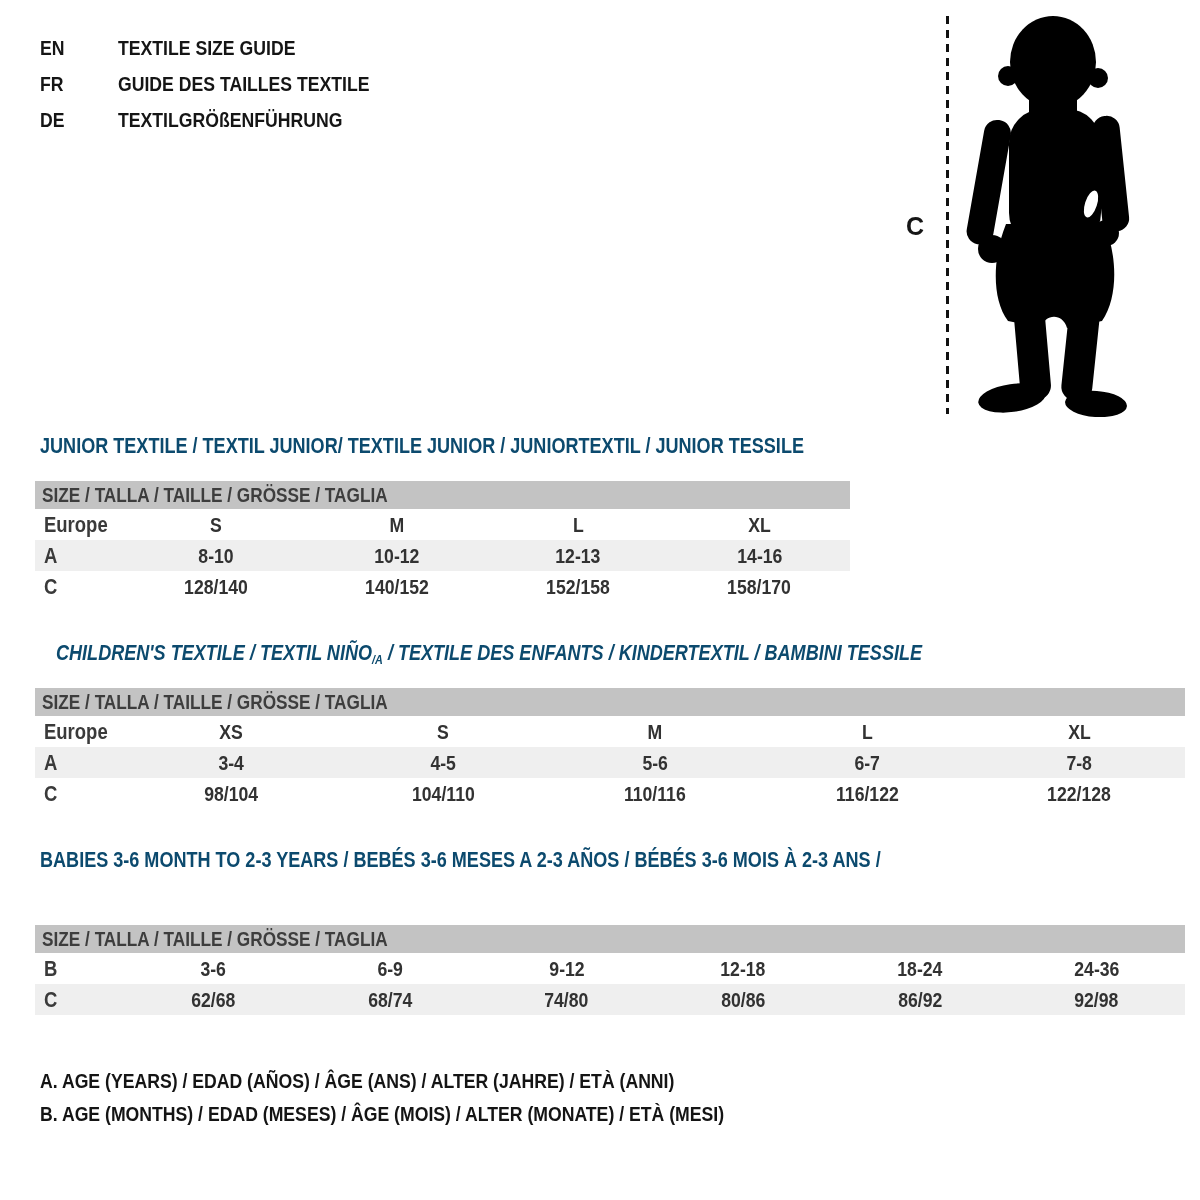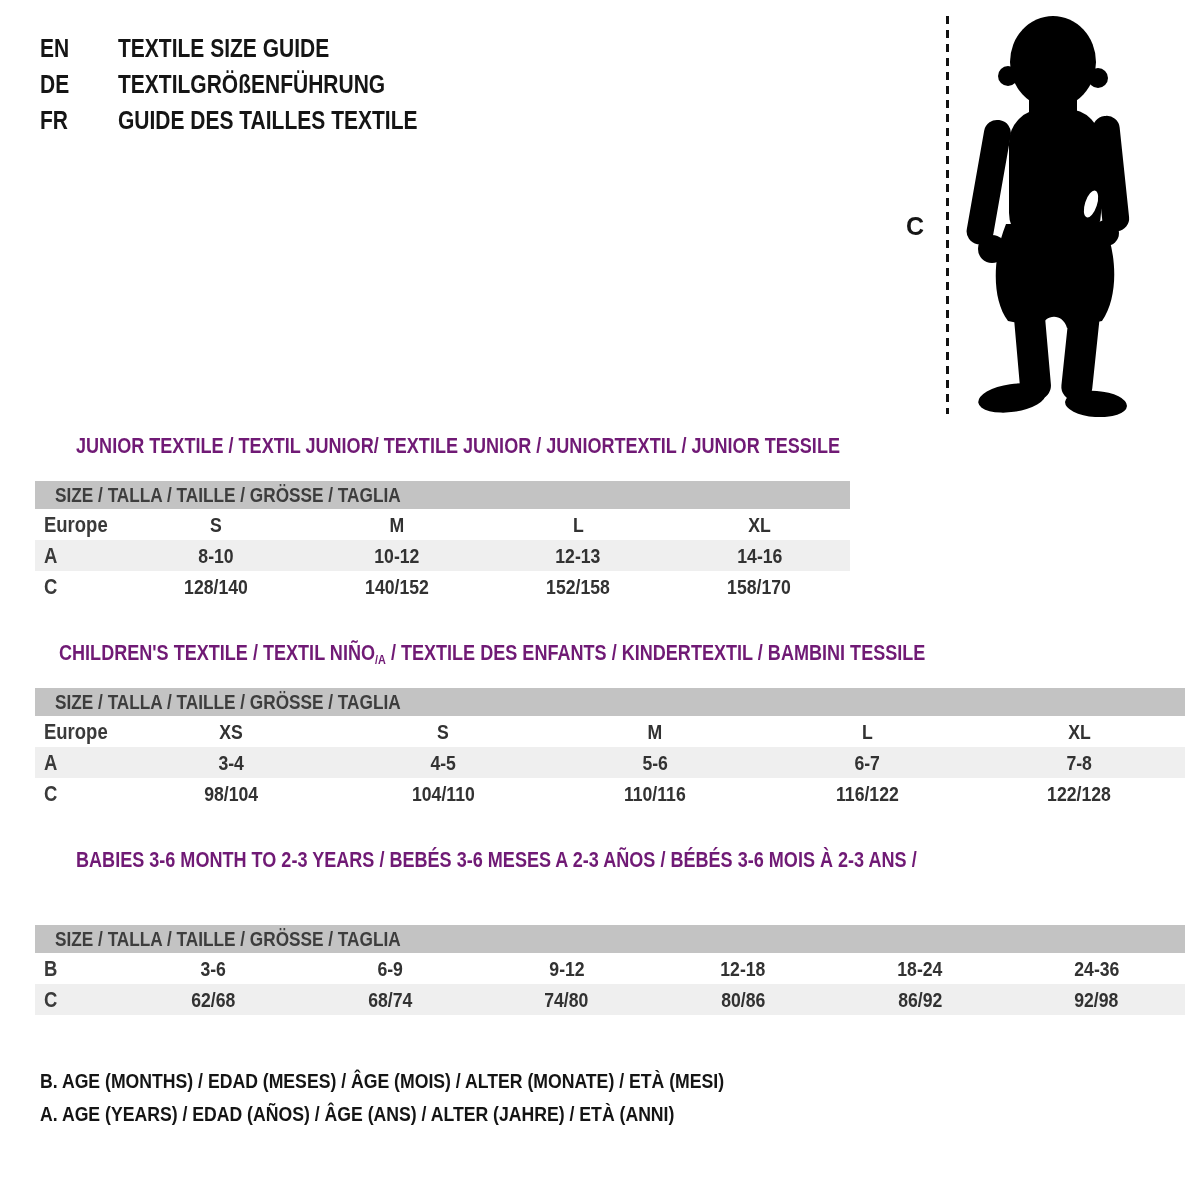--- a/index.html
+++ b/index.html
@@ -11,57 +11,57 @@
     color:#1f1f1f;
     -webkit-font-smoothing:antialiased;
   }
   .abs{position:absolute;}
   
   .cond{display:inline-block;transform:scaleX(0.84);transform-origin:center;white-space:nowrap;}
   .cond-l{display:inline-block;transform:scaleX(0.84);transform-origin:left center;white-space:nowrap;}
 
   
   .lang-block{left:40px;top:30px;}
-  .lang-row{display:flex;height:36px;align-items:center;font-size:25px;color:#151515;}
+  .lang-row{display:flex;height:36px;align-items:center;font-size:21px;color:#151515;}
   .lang-code{width:78px;}
   
   .dash-line{left:946px;top:16px;width:3px;height:398px;
     background:repeating-linear-gradient(180deg,#111 0 8px,transparent 8px 14px);}
   .c-label{left:906px;top:212px;font-size:25px;color:#151515;}
   
-  .sec-title{font-size:21.5px;color:#701a75;margin-left:36px;}
+  .sec-title{font-size:21.5px;color:#0c4a6e;}
   .sub{font-size:0.6em;position:relative;top:4px;}
   
   .tbl{background:#fff;}
   .size-bar{height:28px;background:#c3c3c3;display:flex;align-items:center;
-    padding-left:20px;font-size:20.5px;color:#3d3d3d;box-sizing:border-box;}
+    padding-left:7px;font-size:20.5px;color:#3d3d3d;box-sizing:border-box;}
   table{width:100%;border-collapse:collapse;table-layout:fixed;}
   td{height:31px;text-align:center;font-size:21px;color:#323232;padding:0;vertical-align:middle;}
   td.lbl{text-align:left;padding-left:9px;font-size:22px;color:#3a3a3a;}
   tr.alt{background:#efefef;}
   col.c-lbl{width:90px;}
   
   .legend{left:40px;top:1064px;font-size:21px;color:#141414;}
   .legend-line{height:33px;display:flex;align-items:center;}
 </style>
 </head>
 <body>
 
 <div class="abs lang-block">
   <div class="lang-row">
     <span class="lang-code"><span class="cond-l">EN</span></span>
     <span class="cond-l">TEXTILE SIZE GUIDE</span>
   </div>
   <div class="lang-row">
+    <span class="lang-code"><span class="cond-l">FR</span></span>
+    <span class="cond-l">GUIDE DES TAILLES TEXTILE</span>
+  </div>
+  <div class="lang-row">
     <span class="lang-code"><span class="cond-l">DE</span></span>
     <span class="cond-l">TEXTILGRÖßENFÜHRUNG</span>
-  </div>
-  <div class="lang-row">
-    <span class="lang-code"><span class="cond-l">FR</span></span>
-    <span class="cond-l">GUIDE DES TAILLES TEXTILE</span>
   </div>
 </div>
 
 <div class="abs dash-line"></div>
 <div class="abs c-label">C</div>
 
 <svg class="abs" style="left:965px;top:12px;" width="180" height="405" viewBox="0 0 180 405" aria-hidden="true">
   <g fill="#000">
 
     <ellipse cx="88" cy="50" rx="43" ry="46"></ellipse>
@@ -124,21 +124,21 @@
       <td class="lbl"><span class="cond-l">C</span></td>
       <td><span class="cond">128/140</span></td>
       <td><span class="cond">140/152</span></td>
       <td><span class="cond">152/158</span></td>
       <td><span class="cond">158/170</span></td>
     </tr>
   </tbody>
     </table>
 </div>
 
-<div class="abs sec-title" style="left:23px;top:641px;">
+<div class="abs sec-title" style="left:56px;top:641px;font-style:italic;">
   <span class="cond-l"><span>CHILDREN'S TEXTILE / TEXTIL NIÑO</span><span class="sub">/A</span><span> / TEXTILE DES ENFANTS / KINDERTEXTIL / BAMBINI TESSILE</span></span>
 </div>
 
 <div class="abs tbl" style="left:35px;top:688px;width:1150px;">
   <div class="size-bar">
     <span class="cond-l">SIZE / TALLA / TAILLE / GRÖSSE / TAGLIA</span>
   </div>
   <table>
     <colgroup>
         <col class="c-lbl">
@@ -213,18 +213,18 @@
       <td><span class="cond">80/86</span></td>
       <td><span class="cond">86/92</span></td>
       <td><span class="cond">92/98</span></td>
     </tr>
   </tbody>
     </table>
 </div>
 
 <div class="abs legend">
   <div class="legend-line">
+    <span class="cond-l">A. AGE (YEARS) / EDAD (AÑOS) / ÂGE (ANS) / ALTER (JAHRE) / ETÀ (ANNI)</span>
+  </div>
+  <div class="legend-line">
     <span class="cond-l">B. AGE (MONTHS) / EDAD (MESES) / ÂGE (MOIS) / ALTER (MONATE) / ETÀ (MESI)</span>
   </div>
-  <div class="legend-line">
-    <span class="cond-l">A. AGE (YEARS) / EDAD (AÑOS) / ÂGE (ANS) / ALTER (JAHRE) / ETÀ (ANNI)</span>
-  </div>
 </div>
 
 </body></html>

